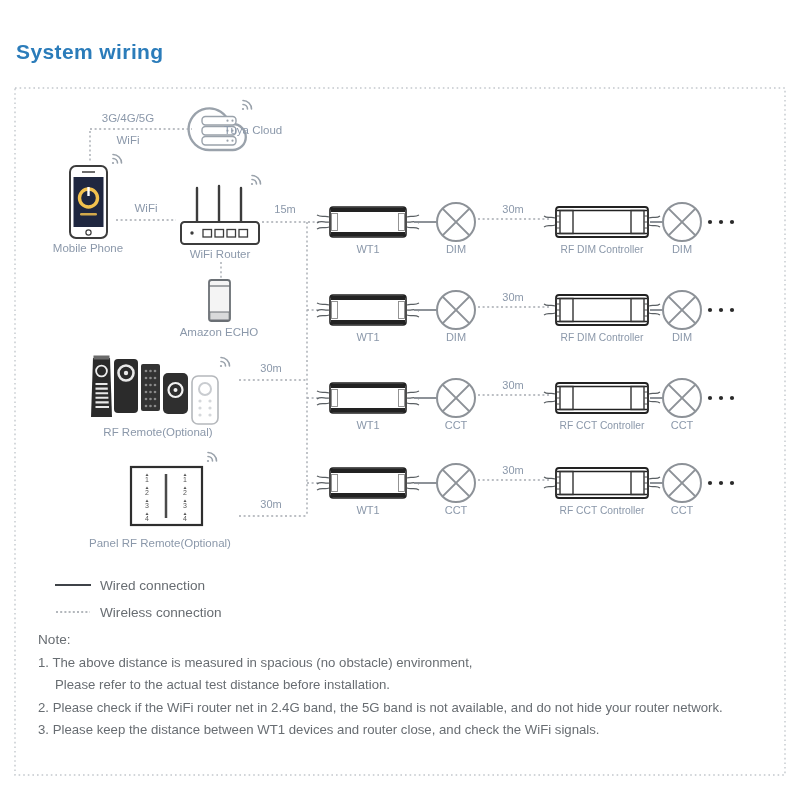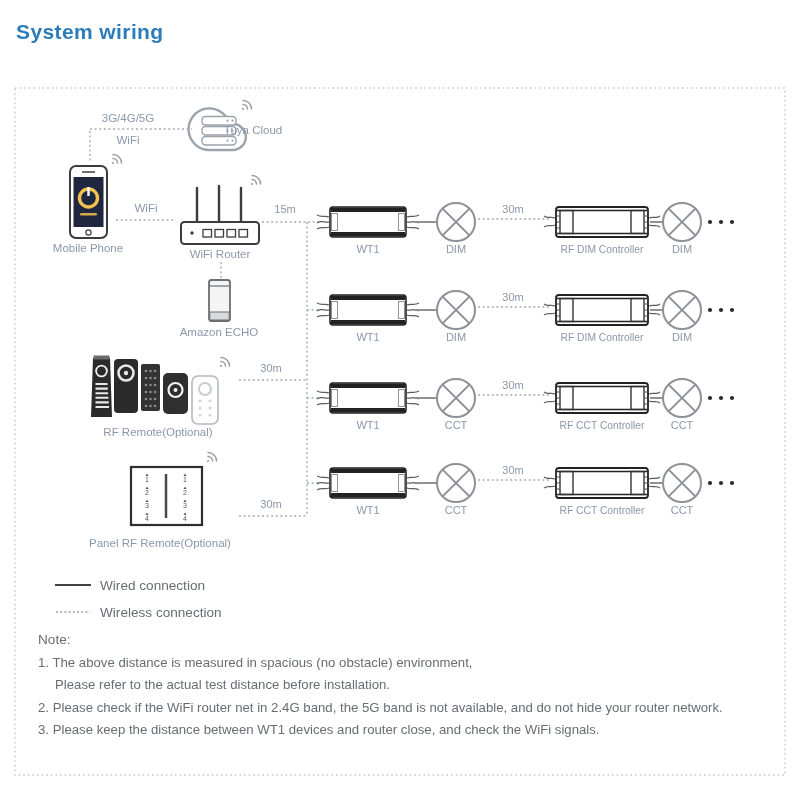--- a/index.html
+++ b/index.html
@@ -1,18 +1,18 @@
 <!DOCTYPE html>
 <html><head>
 <meta charset="utf-8">
 <style>
   html,body{margin:0;padding:0;background:#fff;}
   .page{position:relative;width:800px;height:800px;background:#fff;overflow:hidden;
         font-family:"Liberation Sans",sans-serif;}
-  .title{position:absolute;left:16px;top:20px;font-size:21px;font-weight:700;
+  .title{position:absolute;left:16px;top:40px;font-size:21px;font-weight:700;
          letter-spacing:.4px;color:#2b7cba;}
   svg{position:absolute;left:0;top:0;}
   svg text{font-family:"Liberation Sans",sans-serif;}
   .lbl{fill:#8b98aa;font-size:11px;text-anchor:middle;}
   .md{font-size:11.5px;}
   .sm{font-size:10.3px;}
   .note{fill:#686d72;font-size:13.2px;text-anchor:start;}
   .lg{font-size:13.6px;}
   .dash{stroke:#a6abb1;stroke-width:1.4;stroke-dasharray:2 2.6;fill:none;}
   .dash2{stroke:#9aa0a6;stroke-width:1.4;stroke-dasharray:2 2.2;fill:none;}

